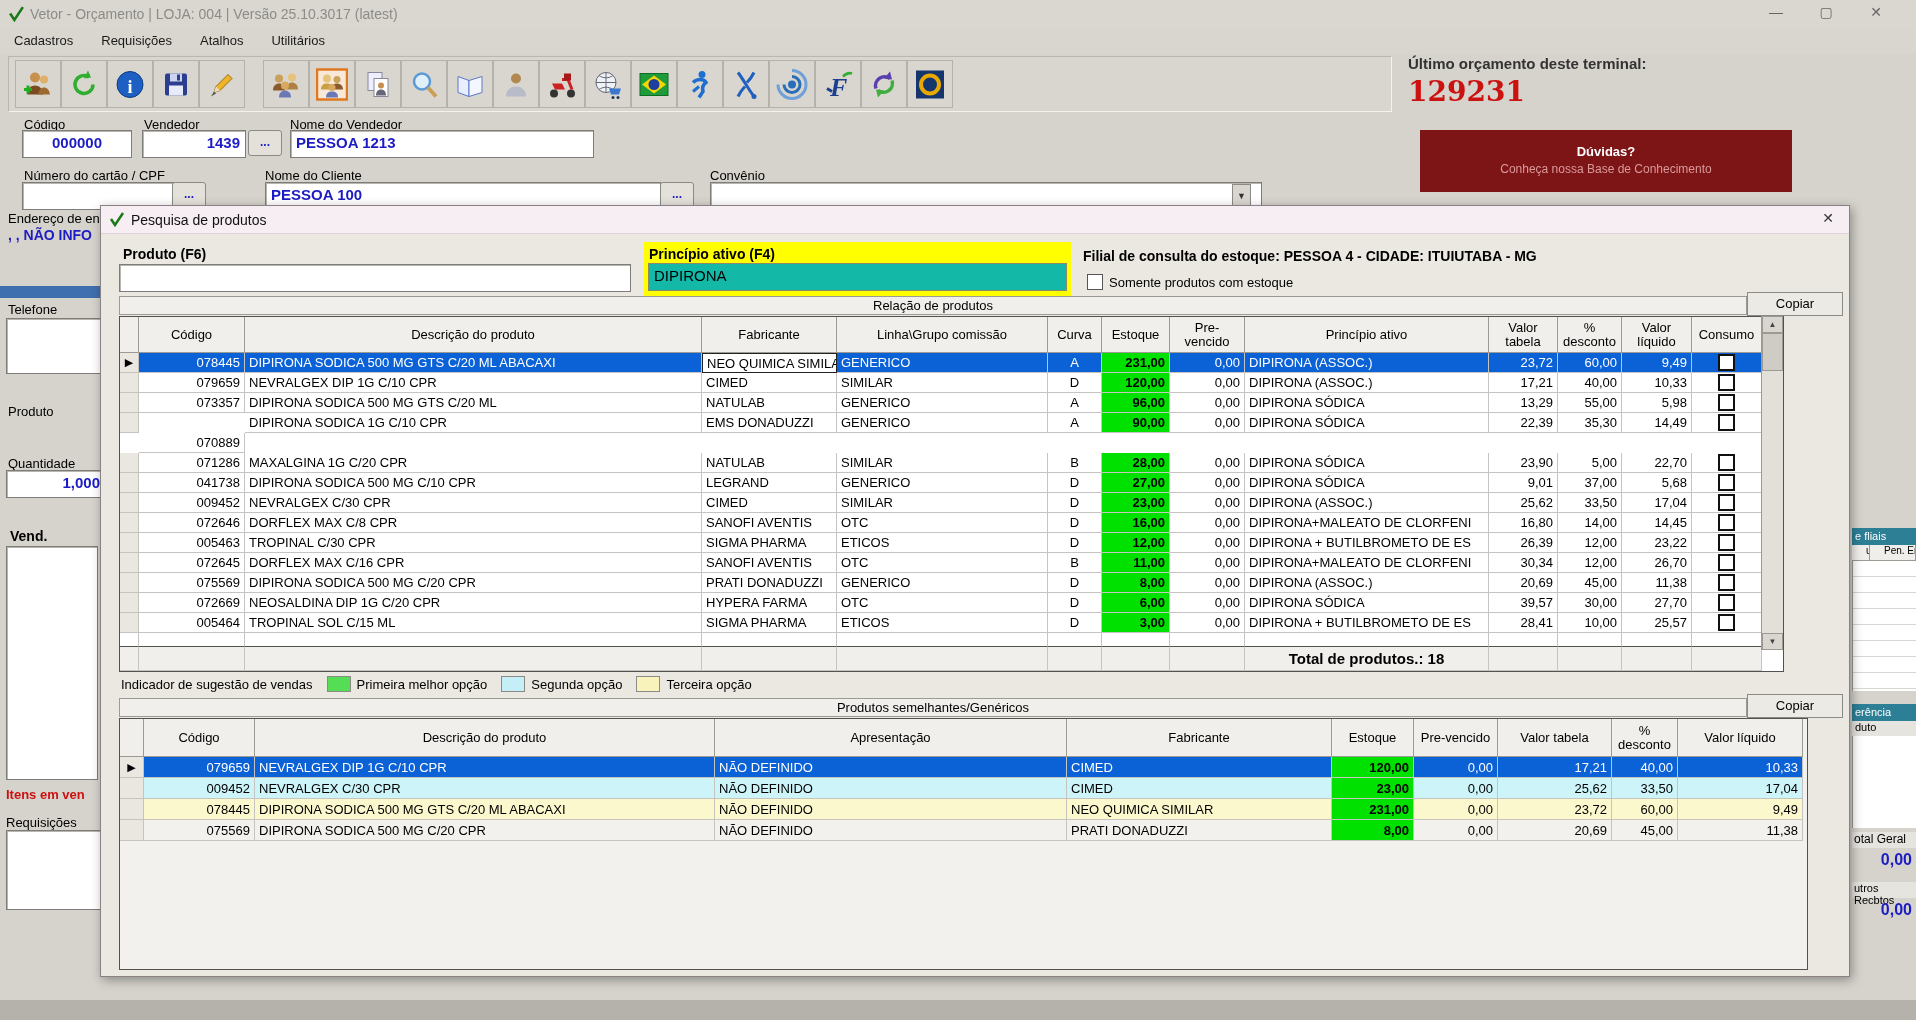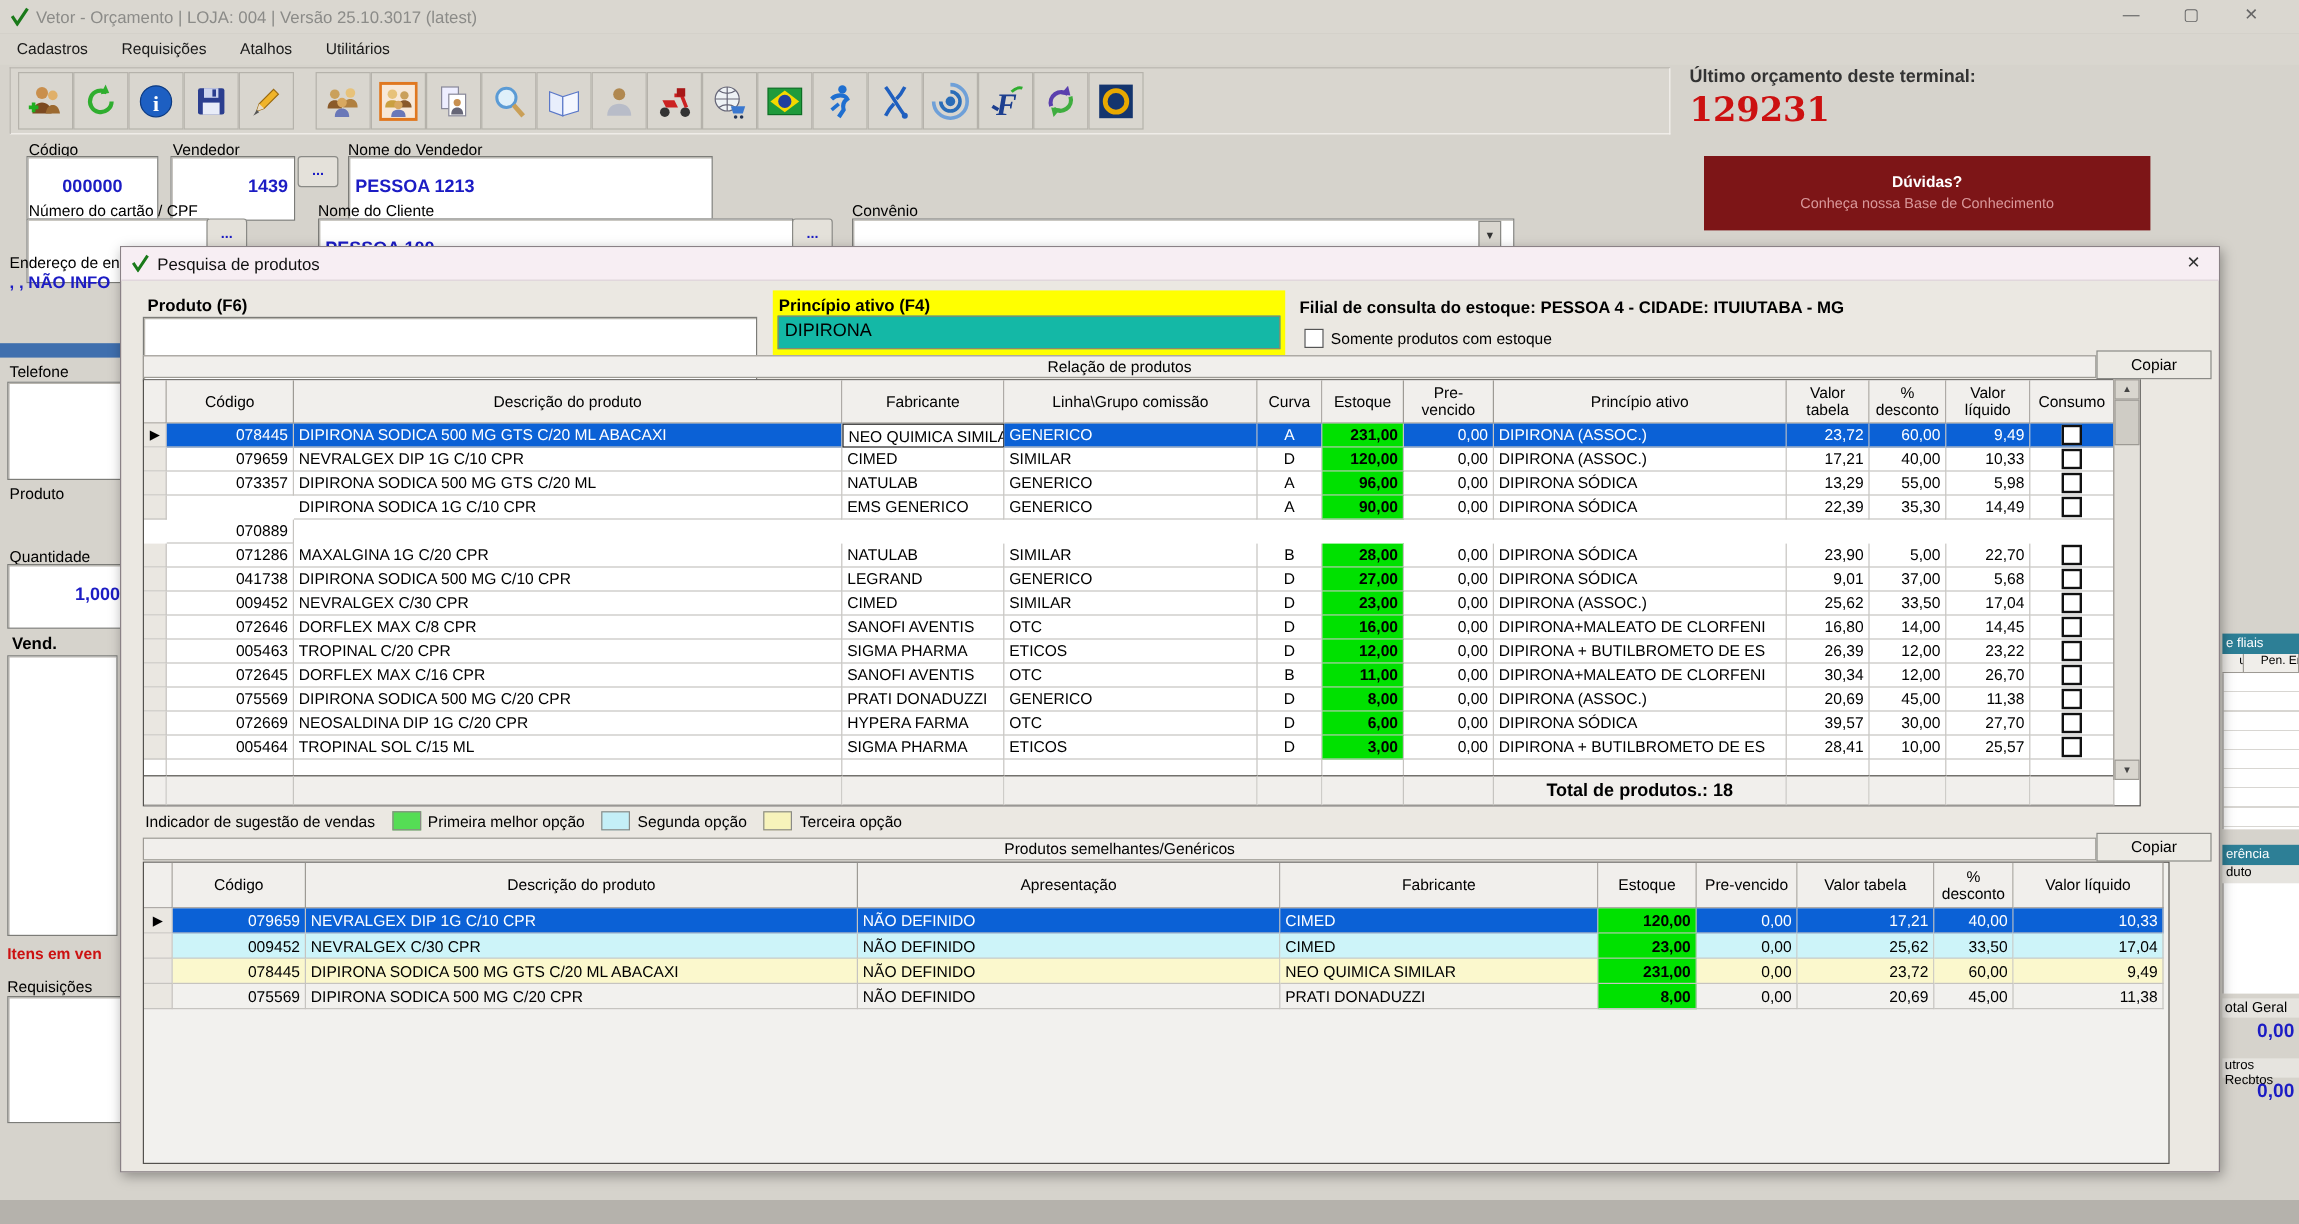--- a/index.html
+++ b/index.html
@@ -14,21 +14,21 @@
   .menu-item{display:inline-block;padding:5px 14px 0 14px;font-size:13px;color:#1a1a1a;}
   #toolbar{left:8px;top:56px;width:1382px;height:54px;background:#d9d6cf;
            border:1px solid;border-color:#bab7b0 #f4f2ee #f4f2ee #bab7b0;}
   .tbtn{position:absolute;top:3px;width:44px;height:46px;border:1px solid #b5b2ab;background:#d9d6cf;
         display:flex;align-items:center;justify-content:center;}
   .tbtn svg{width:32px;height:33px;}
   
   .lbl{font-size:13px;color:#000;white-space:nowrap;}
   .blbl{font-size:14px;font-weight:bold;color:#000;white-space:nowrap;}
   .input{background:#fff;border:1px solid #7c7c78;box-shadow:inset 1px 1px 0 #b9b6af;
-         font-size:15px;padding:16px 5px;white-space:nowrap;overflow:hidden;}
+         font-size:15px;padding:3px 5px;white-space:nowrap;overflow:hidden;}
   .bval{color:#1c1cc4;font-weight:bold;}
   .dots{background:#e4e1da;border:1px solid #8a8a86;border-radius:3px;text-align:center;
         font-weight:bold;color:#1c1cc4;font-size:12px;line-height:22px;}
   .btn{background:#eceae4;border:1px solid #8a8a86;text-align:center;font-size:13px;line-height:22px;}
   .band{background:#f1efec;border:1px solid #9d9a94;text-align:center;font-size:13px;line-height:17px;}
   .teal{background:#2d7f96;color:#fff;font-size:11px;line-height:17px;padding-left:3px;overflow:hidden;white-space:nowrap;}
   
   #helpbox{left:1420px;top:130px;width:372px;height:62px;background:#7d1517;text-align:center;}
   #helpbox .h1{color:#fff;font-weight:bold;font-size:13px;margin-top:14px;}
   #helpbox .h2{color:#d9989a;font-size:12px;margin-top:3px;}
@@ -388,21 +388,21 @@
           <div class="gcell r" style="width: 64px; height: 20px;">55,00</div>
           <div class="gcell r" style="width: 70px; height: 20px;">5,98</div>
           <div class="gcell c" style="width: 70px; height: 20px;">
             <span class="cb"></span>
           </div>
         </div>
         <div class="grow">
           <div class="gcell ind" style="width: 19px; height: 20px;"></div>
           <div class="gcell r" style="width: 106px; height: 20px; margin-top: 20px;">070889</div>
           <div class="gcell " style="width: 457px; height: 20px;">DIPIRONA SODICA 1G C/10 CPR</div>
-          <div class="gcell " style="width: 135px; height: 20px;">EMS GENERICO</div>
+          <div class="gcell " style="width: 135px; height: 20px;">EMS DONADUZZI</div>
           <div class="gcell " style="width: 211px; height: 20px;">GENERICO</div>
           <div class="gcell c" style="width: 54px; height: 20px;">A</div>
           <div class="gcell r green" style="width: 68px; height: 20px; font-weight: bold;">90,00</div>
           <div class="gcell r" style="width: 75px; height: 20px;">0,00</div>
           <div class="gcell " style="width: 244px; height: 20px;">DIPIRONA SÓDICA</div>
           <div class="gcell r" style="width: 69px; height: 20px;">22,39</div>
           <div class="gcell r" style="width: 64px; height: 20px;">35,30</div>
           <div class="gcell r" style="width: 70px; height: 20px;">14,49</div>
           <div class="gcell c" style="width: 70px; height: 20px;">
             <span class="cb"></span>
@@ -472,21 +472,21 @@
           <div class="gcell r" style="width: 69px; height: 20px;">16,80</div>
           <div class="gcell r" style="width: 64px; height: 20px;">14,00</div>
           <div class="gcell r" style="width: 70px; height: 20px;">14,45</div>
           <div class="gcell c" style="width: 70px; height: 20px;">
             <span class="cb"></span>
           </div>
         </div>
         <div class="grow">
           <div class="gcell ind" style="width: 19px; height: 20px;"></div>
           <div class="gcell r" style="width: 106px; height: 20px;">005463</div>
-          <div class="gcell " style="width: 457px; height: 20px;">TROPINAL C/20 CPR</div>
+          <div class="gcell " style="width: 457px; height: 20px;">TROPINAL C/30 CPR</div>
           <div class="gcell " style="width: 135px; height: 20px;">SIGMA PHARMA</div>
           <div class="gcell " style="width: 211px; height: 20px;">ETICOS</div>
           <div class="gcell c" style="width: 54px; height: 20px;">D</div>
           <div class="gcell r green" style="width: 68px; height: 20px; font-weight: bold;">12,00</div>
           <div class="gcell r" style="width: 75px; height: 20px;">0,00</div>
           <div class="gcell " style="width: 244px; height: 20px;">DIPIRONA + BUTILBROMETO DE ES</div>
           <div class="gcell r" style="width: 69px; height: 20px;">26,39</div>
           <div class="gcell r" style="width: 64px; height: 20px;">12,00</div>
           <div class="gcell r" style="width: 70px; height: 20px;">23,22</div>
           <div class="gcell c" style="width: 70px; height: 20px;">

